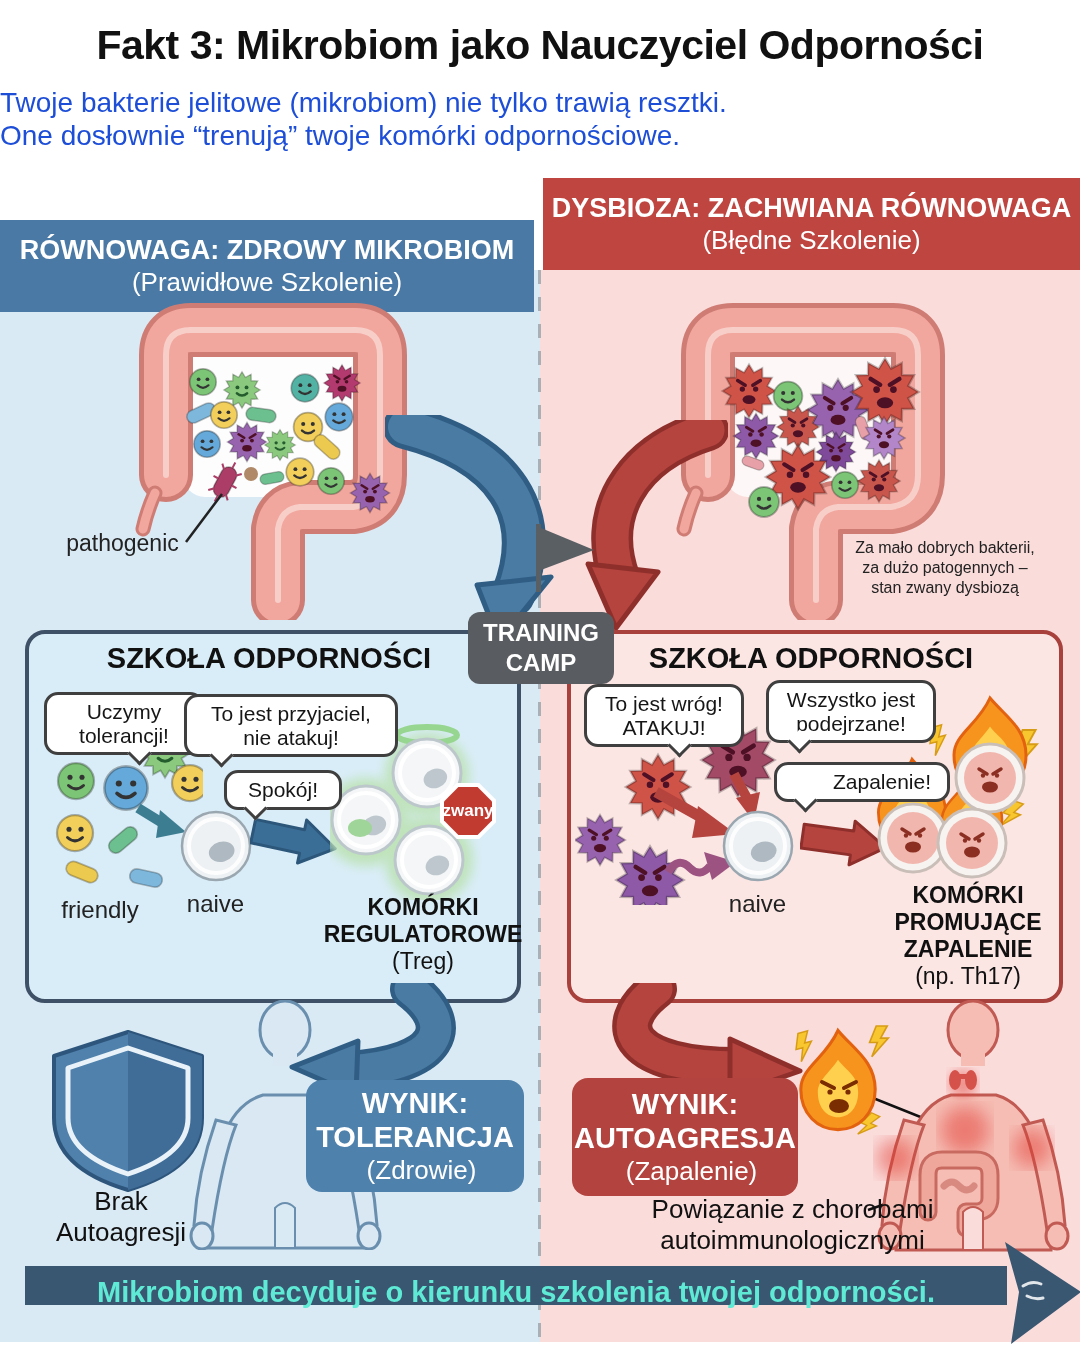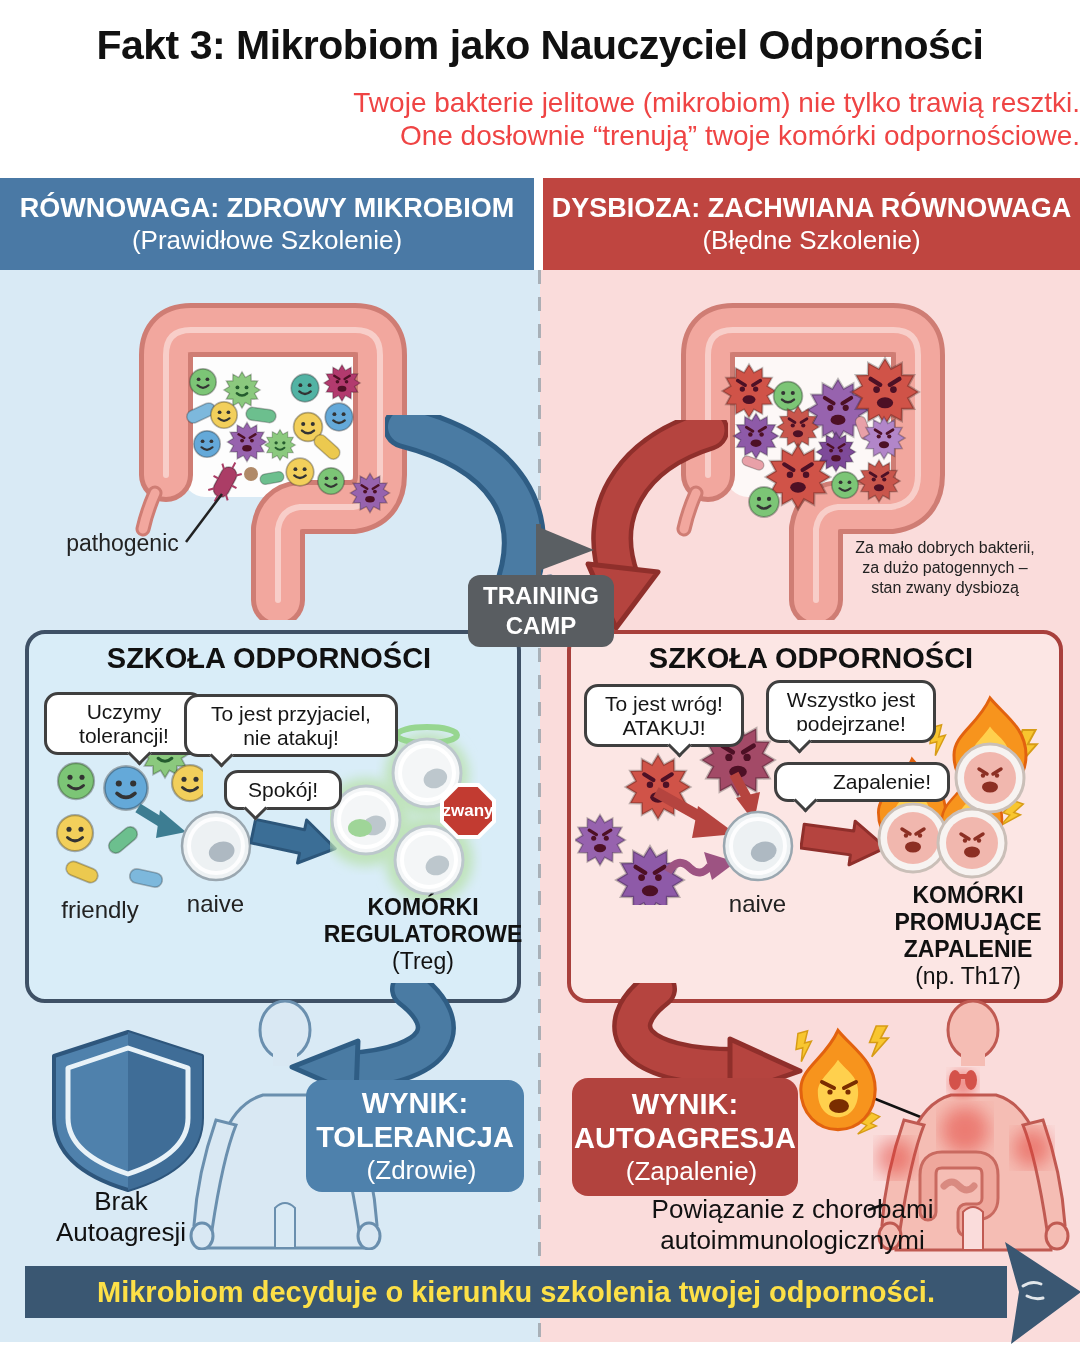--- a/index.html
+++ b/index.html
@@ -2,37 +2,37 @@
 <html style="--page-bg: #ffffff; --left-bg: #d9eaf5; --right-bg: #fadcdb; --left-header-bg: #4a79a5; --right-header-bg: #bf4540; --badge-bg: #595d61; --banner-bg: #3a5772; --result-blue: #4e81ac; --result-red: #b2433e; --left-box-bg: #d9edf8; --left-box-border: #3f5166; --right-box-bg: #fce6e4; --right-box-border: #a8403c; --bubble-border: #3f3f3f; --arrow-blue: #4a7ba3; --arrow-blue-dark: #2f5d84; --arrow-red: #b5443f; --arrow-red-dark: #8f2f2b; --stop-red: #c23b31; --divider: #9fa6ad;"><head>
 <meta charset="utf-8">
 <style>
   html,body{margin:0;padding:0;}
   body{width:1080px;height:1350px;background:#fff;font-family:"Liberation Sans",sans-serif;overflow:hidden;}
   .canvas{position:relative;width:1080px;height:1350px;background:var(--page-bg,#fff);}
   .abs{position:absolute;}
 
   
   .title{position:absolute;top:22px;left:0;width:1080px;text-align:center;font-size:41px;font-weight:800;color:#111;letter-spacing:-0.5px;}
-  .subtitle{position:absolute;top:86px;left:0;width:1080px;text-align:right;font-size:28px;color:#ef4444;line-height:1.18;}
+  .subtitle{position:absolute;top:86px;left:0;width:1080px;text-align:left;font-size:28px;color:#1d4ed8;line-height:1.18;}
 
   
   .bg-left{position:absolute;left:0;top:270px;width:540px;height:1072px;background:var(--left-bg);}
   .bg-right{position:absolute;left:540px;top:270px;width:540px;height:1072px;background:var(--right-bg);}
   .divider{position:absolute;left:538px;top:270px;width:3px;height:1072px;
     background:repeating-linear-gradient(180deg,var(--divider) 0 14px,transparent 14px 27px);opacity:.85;}
 
   
   .col-header{position:absolute;top:178px;height:92px;color:#fff;text-align:center;display:flex;flex-direction:column;justify-content:center;line-height:1.22;}
   .col-header .l1{font-size:27px;font-weight:700;}
   .col-header .l2{font-size:26px;font-weight:400;}
-  .col-header.left{left:0;width:534px;background:var(--left-header-bg);}
+  .col-header.left{left:0;width:534px;background:var(--left-header-bg);margin-top:42px;}
   .col-header.right{left:543px;width:537px;background:var(--right-header-bg);}
 
   
-  .badge{position:absolute;left:468px;top:575px;width:146px;height:72px;background:var(--badge-bg);border-radius:12px;
+  .badge{position:absolute;left:468px;top:612px;width:146px;height:72px;background:var(--badge-bg);border-radius:12px;
     color:#fff;font-weight:700;font-size:24px;text-align:center;display:flex;align-items:center;justify-content:center;line-height:1.25;z-index:6;}
 
   
   .school-box{position:absolute;width:488px;height:365px;border-radius:20px;border:4px solid;}
   .school-box.lbox{left:25px;top:630px;background:var(--left-box-bg);border-color:var(--left-box-border);}
   .school-box.rbox{left:567px;top:630px;background:var(--right-box-bg);border-color:var(--right-box-border);}
   .school-title{position:absolute;width:488px;text-align:center;top:642px;font-size:29px;font-weight:800;color:#111;}
 
   
   .bubble{position:absolute;background:#fff;border:3px solid var(--bubble-border);border-radius:14px;
@@ -55,22 +55,22 @@
   
   .result{position:absolute;border-radius:16px;color:#fff;text-align:center;display:flex;flex-direction:column;justify-content:center;line-height:1.2;z-index:6;}
   .result .r1,.result .r2{font-size:29px;font-weight:800;}
   .result .r3{font-size:26px;font-weight:400;padding-left:13px;}
   .result.blue{left:306px;top:1080px;width:218px;height:112px;background:var(--result-blue);}
   .result.red{left:572px;top:1078px;width:226px;height:118px;background:var(--result-red);}
 
   .note{position:absolute;text-align:center;color:#111;font-size:26px;line-height:1.2;}
 
   
-  .banner{position:absolute;left:25px;top:1266px;width:982px;height:52px;background:var(--banner-bg);
-    color:#fde047;font-size:29px;font-weight:700;text-align:center;line-height:52px;z-index:8;}
+  .banner{position:absolute;left:25px;top:1266px;width:982px;height:39px;background:var(--banner-bg);
+    color:#5eead4;font-size:29px;font-weight:700;text-align:center;line-height:52px;z-index:8;}
   svg{display:block;}
 </style>
 </head>
 <body>
 
 <div class="canvas">
 
   <svg width="0" height="0" style="position:absolute" aria-hidden="true">
     <defs>
       <filter id="blur6">

